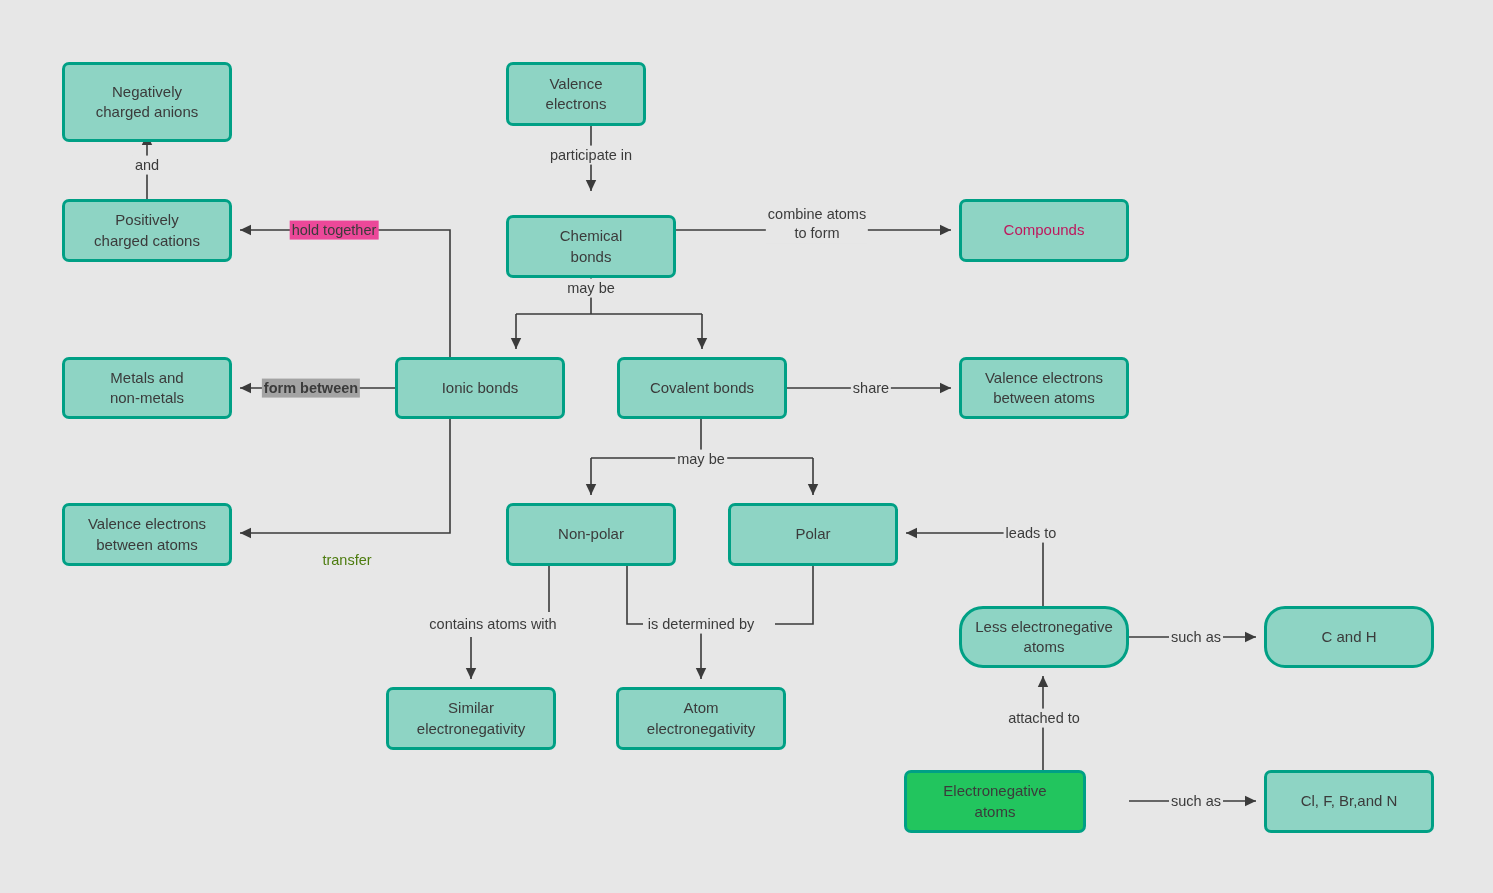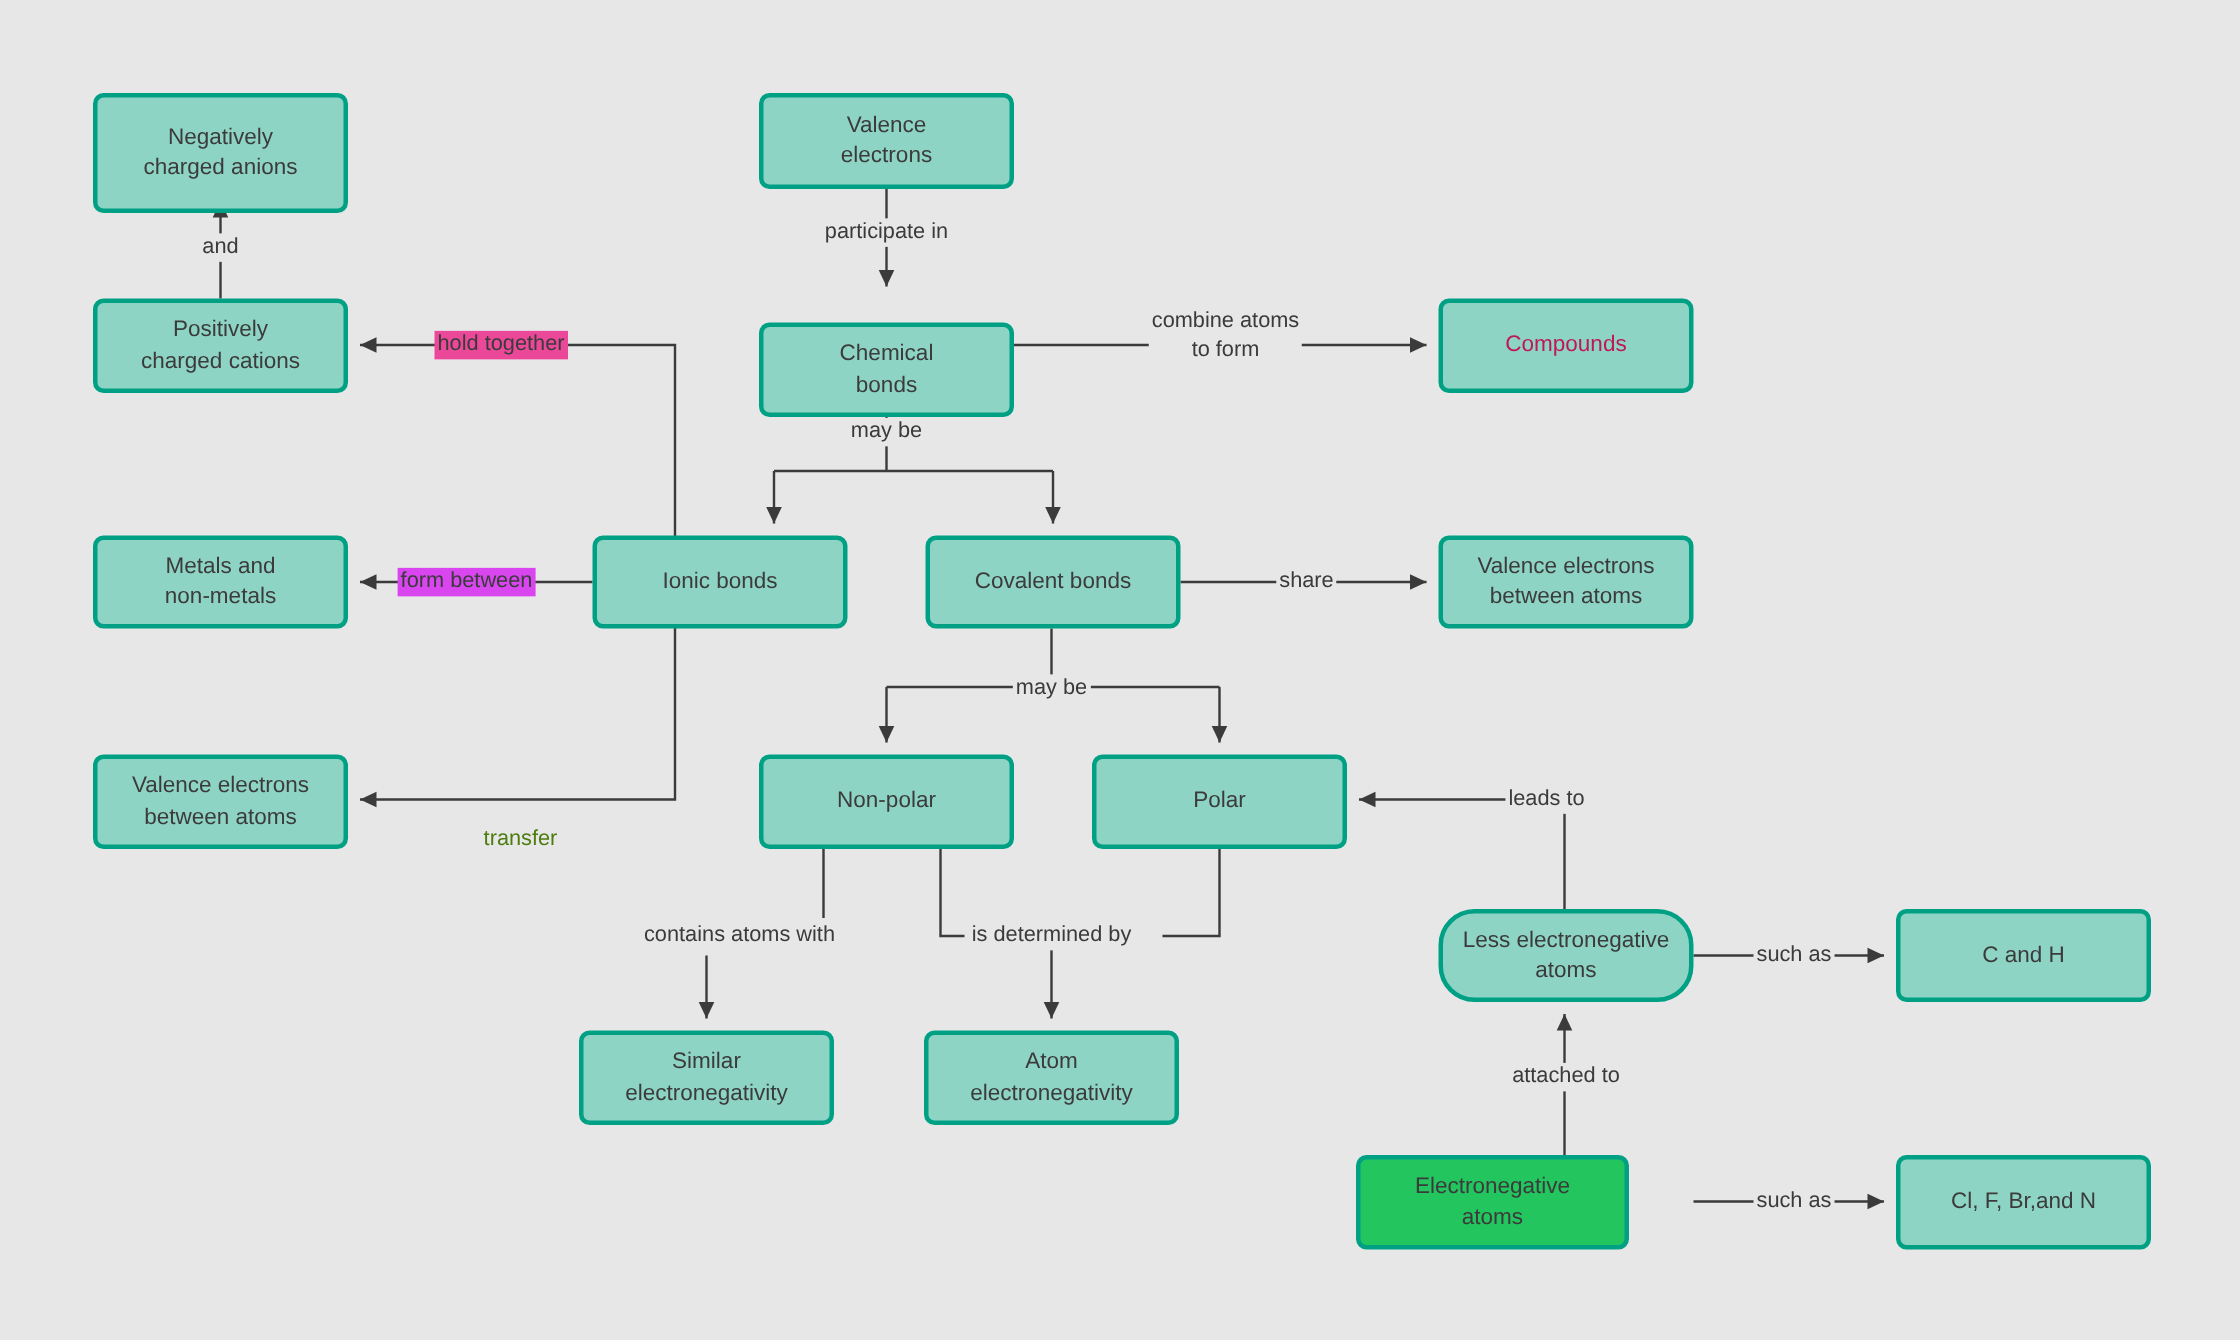--- a/index.html
+++ b/index.html
@@ -105,21 +105,21 @@
         <path d="M 1129 801 L 1256 801" stroke="#3b3b3b" stroke-width="1.6" fill="none"></path>
         <path d="M 1245 795.8 L 1256 801 L 1245 806.2 Z" fill="#3b3b3b" stroke="none"></path>
       </g>
   </svg>
 
   <div id="node-layer">
       <div class="node" style="left: 62px; top: 62px; width: 170px; height: 80px; background: rgb(142, 212, 196); border-color: rgb(0, 160, 133); color: rgb(59, 59, 59);">
         <span class="node-label">Negatively
 charged anions</span>
       </div>
-      <div class="node" style="left: 506px; top: 62px; width: 170px; height: 64px; background: rgb(142, 212, 196); border-color: rgb(0, 160, 133); color: rgb(59, 59, 59);">
+      <div class="node" style="left: 506px; top: 62px; width: 140px; height: 64px; background: rgb(142, 212, 196); border-color: rgb(0, 160, 133); color: rgb(59, 59, 59);">
         <span class="node-label">Valence
 electrons</span>
       </div>
       <div class="node" style="left: 62px; top: 199px; width: 170px; height: 63px; background: rgb(142, 212, 196); border-color: rgb(0, 160, 133); color: rgb(59, 59, 59);">
         <span class="node-label">Positively
 charged cations</span>
       </div>
       <div class="node" style="left: 506px; top: 199px; width: 170px; height: 63px; background: rgb(142, 212, 196); border-color: rgb(0, 160, 133); color: rgb(59, 59, 59); margin-top: 16px;">
         <span class="node-label">Chemical
 bonds</span>
@@ -148,21 +148,21 @@
       <div class="node" style="left: 506px; top: 503px; width: 170px; height: 63px; background: rgb(142, 212, 196); border-color: rgb(0, 160, 133); color: rgb(59, 59, 59);">
         <span class="node-label">Non-polar</span>
       </div>
       <div class="node" style="left: 728px; top: 503px; width: 170px; height: 63px; background: rgb(142, 212, 196); border-color: rgb(0, 160, 133); color: rgb(59, 59, 59);">
         <span class="node-label">Polar</span>
       </div>
       <div class="node" style="left: 959px; top: 606px; width: 170px; height: 62px; background: rgb(142, 212, 196); border-color: rgb(0, 160, 133); color: rgb(59, 59, 59); border-radius: 24px;">
         <span class="node-label">Less electronegative
 atoms</span>
       </div>
-      <div class="node" style="left: 1264px; top: 606px; width: 170px; height: 62px; background: rgb(142, 212, 196); border-color: rgb(0, 160, 133); color: rgb(59, 59, 59);">
+      <div class="node" style="left: 1264px; top: 606px; width: 170px; height: 62px; background: rgb(142, 212, 196); border-color: rgb(0, 160, 133); color: rgb(59, 59, 59); border-radius: 21px;">
         <span class="node-label">C and H</span>
       </div>
       <div class="node" style="left: 386px; top: 687px; width: 170px; height: 63px; background: rgb(142, 212, 196); border-color: rgb(0, 160, 133); color: rgb(59, 59, 59);">
         <span class="node-label">Similar
 electronegativity</span>
       </div>
       <div class="node" style="left: 616px; top: 687px; width: 170px; height: 63px; background: rgb(142, 212, 196); border-color: rgb(0, 160, 133); color: rgb(59, 59, 59);">
         <span class="node-label">Atom
 electronegativity</span>
       </div>
@@ -174,21 +174,21 @@
         <span class="node-label">Cl, F, Br,and N</span>
       </div>
     </div>
   <div id="label-layer">
       <div class="edge-label" style="left: 147px; top: 165px; color: rgb(59, 59, 59); background: rgb(231, 231, 231);">and</div>
       <div class="edge-label" style="left: 591px; top: 155px; color: rgb(59, 59, 59); background: rgb(231, 231, 231);">participate in</div>
       <div class="edge-label" style="left: 817px; top: 224px; color: rgb(59, 59, 59); background: rgb(231, 231, 231);">combine atoms
 to form</div>
       <div class="edge-label" style="left: 334px; top: 230px; color: rgb(59, 59, 59); background: #ec4899;">hold together</div>
       <div class="edge-label" style="left: 591px; top: 288px; color: rgb(59, 59, 59); background: rgb(231, 231, 231);">may be</div>
-      <div class="edge-label" style="left: 311px; top: 388px; color: rgb(59, 59, 59); background: #d946ef;">form between</div>
+      <div class="edge-label" style="left: 311px; top: 388px; color: rgb(59, 59, 59); background: #a3a3a3; font-weight: bold;">form between</div>
       <div class="edge-label" style="left: 871px; top: 388px; color: rgb(59, 59, 59); background: rgb(231, 231, 231);">share</div>
       <div class="edge-label" style="left: 321px; top: 560px; color: #4d7c0f; background: rgb(231, 231, 231); margin-left: 26px;">transfer</div>
       <div class="edge-label" style="left: 701px; top: 459px; color: rgb(59, 59, 59); background: rgb(231, 231, 231);">may be</div>
       <div class="edge-label" style="left: 1031px; top: 533px; color: rgb(59, 59, 59); background: rgb(231, 231, 231);">leads to</div>
       <div class="edge-label" style="left: 1196px; top: 637px; color: rgb(59, 59, 59); background: rgb(231, 231, 231);">such as</div>
       <div class="edge-label" style="left: 493px; top: 624px; color: rgb(59, 59, 59); background: rgb(231, 231, 231);">contains atoms with</div>
       <div class="edge-label" style="left: 701px; top: 624px; color: rgb(59, 59, 59); background: rgb(231, 231, 231);">is determined by</div>
       <div class="edge-label" style="left: 1044px; top: 718px; color: rgb(59, 59, 59); background: rgb(231, 231, 231);">attached to</div>
       <div class="edge-label" style="left: 1196px; top: 801px; color: rgb(59, 59, 59); background: rgb(231, 231, 231);">such as</div>
     </div>

